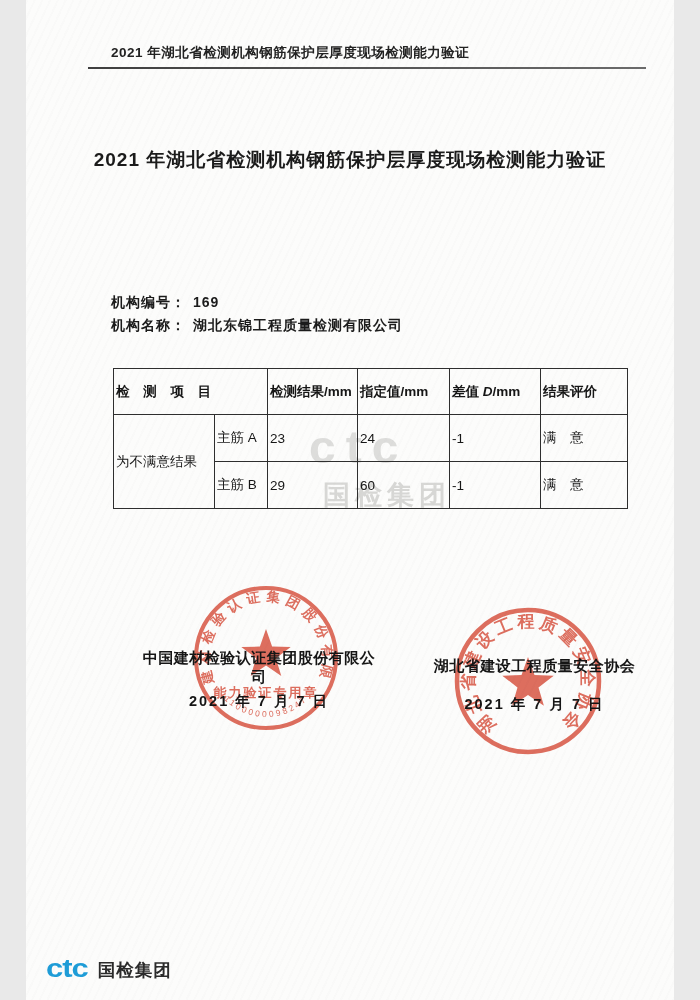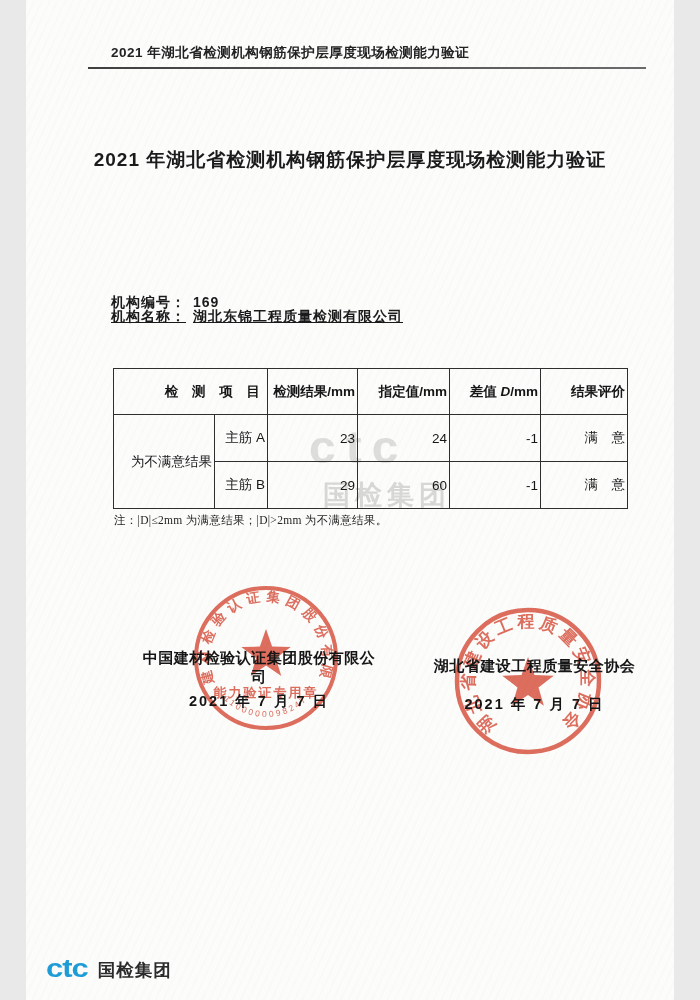--- a/index.html
+++ b/index.html
@@ -18,39 +18,39 @@
   .header-rule {
     position:absolute; left:62px; top:67px; width:558px; height:2px;
     background:linear-gradient(90deg,#3f3f3f,#6b6b6b);
   }
   .title-block { position:absolute; left:0; top:147px; width:100%; text-align:center; }
   .title-line1 { font-size:19px; font-weight:bold; letter-spacing:1px; }
   .title-line2 { font-size:19px; font-weight:bold; letter-spacing:2px; margin-top:16px; }
   .org-row { position:absolute; left:85px; font-size:14px; font-weight:bold; letter-spacing:1px; }
   .org-row .val { margin-left:7px; }
   .org-number { top:294px; }
-  .org-name { top:308px;text-decoration:underline; }
+  .org-name { top:317px; }
 
   .watermark { position:absolute; left:0; top:0; width:700px; height:1000px; pointer-events:none; }
   .wm-abbr {
     position:absolute; left:283px; top:420px; font-size:48px; font-weight:900;
     letter-spacing:10px; color:rgba(175,175,172,0.40); transform:scaleY(0.95);
   }
   .wm-name {
     position:absolute; left:297px; top:477px; font-size:27px; font-weight:bold;
     letter-spacing:5px; color:rgba(170,170,167,0.45);
   }
 
   table.result-table {
     position:absolute; left:87px; top:368px; width:514px;
     border-collapse:collapse; table-layout:fixed;
     font-size:13.5px; color:#161616;
   }
   .result-table th, .result-table td {
-    border:1.4px solid #2e2e2e; text-align:right; vertical-align:middle;
+    border:1.4px solid #2e2e2e; text-align:left; vertical-align:middle;
     background:transparent; font-weight:normal; padding:0 2px;
   }
   .result-table thead th { height:46px; font-weight:bold; }
   .result-table tbody td { height:47px;border-radius:20px; }
   .th-item { letter-spacing:5px; }
   .italic { font-style:italic; }
 
   .note {
     position:absolute; left:88px; top:513px;
     font-family:"Liberation Serif", serif;
@@ -129,21 +129,20 @@
       <tr>
         <td>主筋 B</td>
         <td>29</td>
         <td>60</td>
         <td>-1</td>
         <td>满　意</td>
       </tr>
     </tbody>
   </table>
 
-  <div class="note">注：|D|≤2mm 为满意结果；|D|&gt;2mm 为不满意结果。</div>
 
   <svg class="stamp stamp-left" width="170" height="170" viewBox="0 0 170 170">
     <circle cx="85" cy="85" r="70" fill="none" stroke="#d94f3c" stroke-width="4"></circle>
     <defs>
       <path id="lsArc" d="M 33.3 109.1 A 57 57 0 1 1 136.7 109.1" fill="none"></path>
       <path id="lsSerial" d="M 39.8 122.9 A 59 59 0 0 0 130.2 122.9" fill="none"></path>
     </defs>
     <text font-size="13.5" font-weight="bold" fill="#d94f3c" letter-spacing="5.5">
       <textPath href="#lsArc" startOffset="50%" text-anchor="middle">中国建材检验认证集团股份有限公司</textPath>
     </text>

